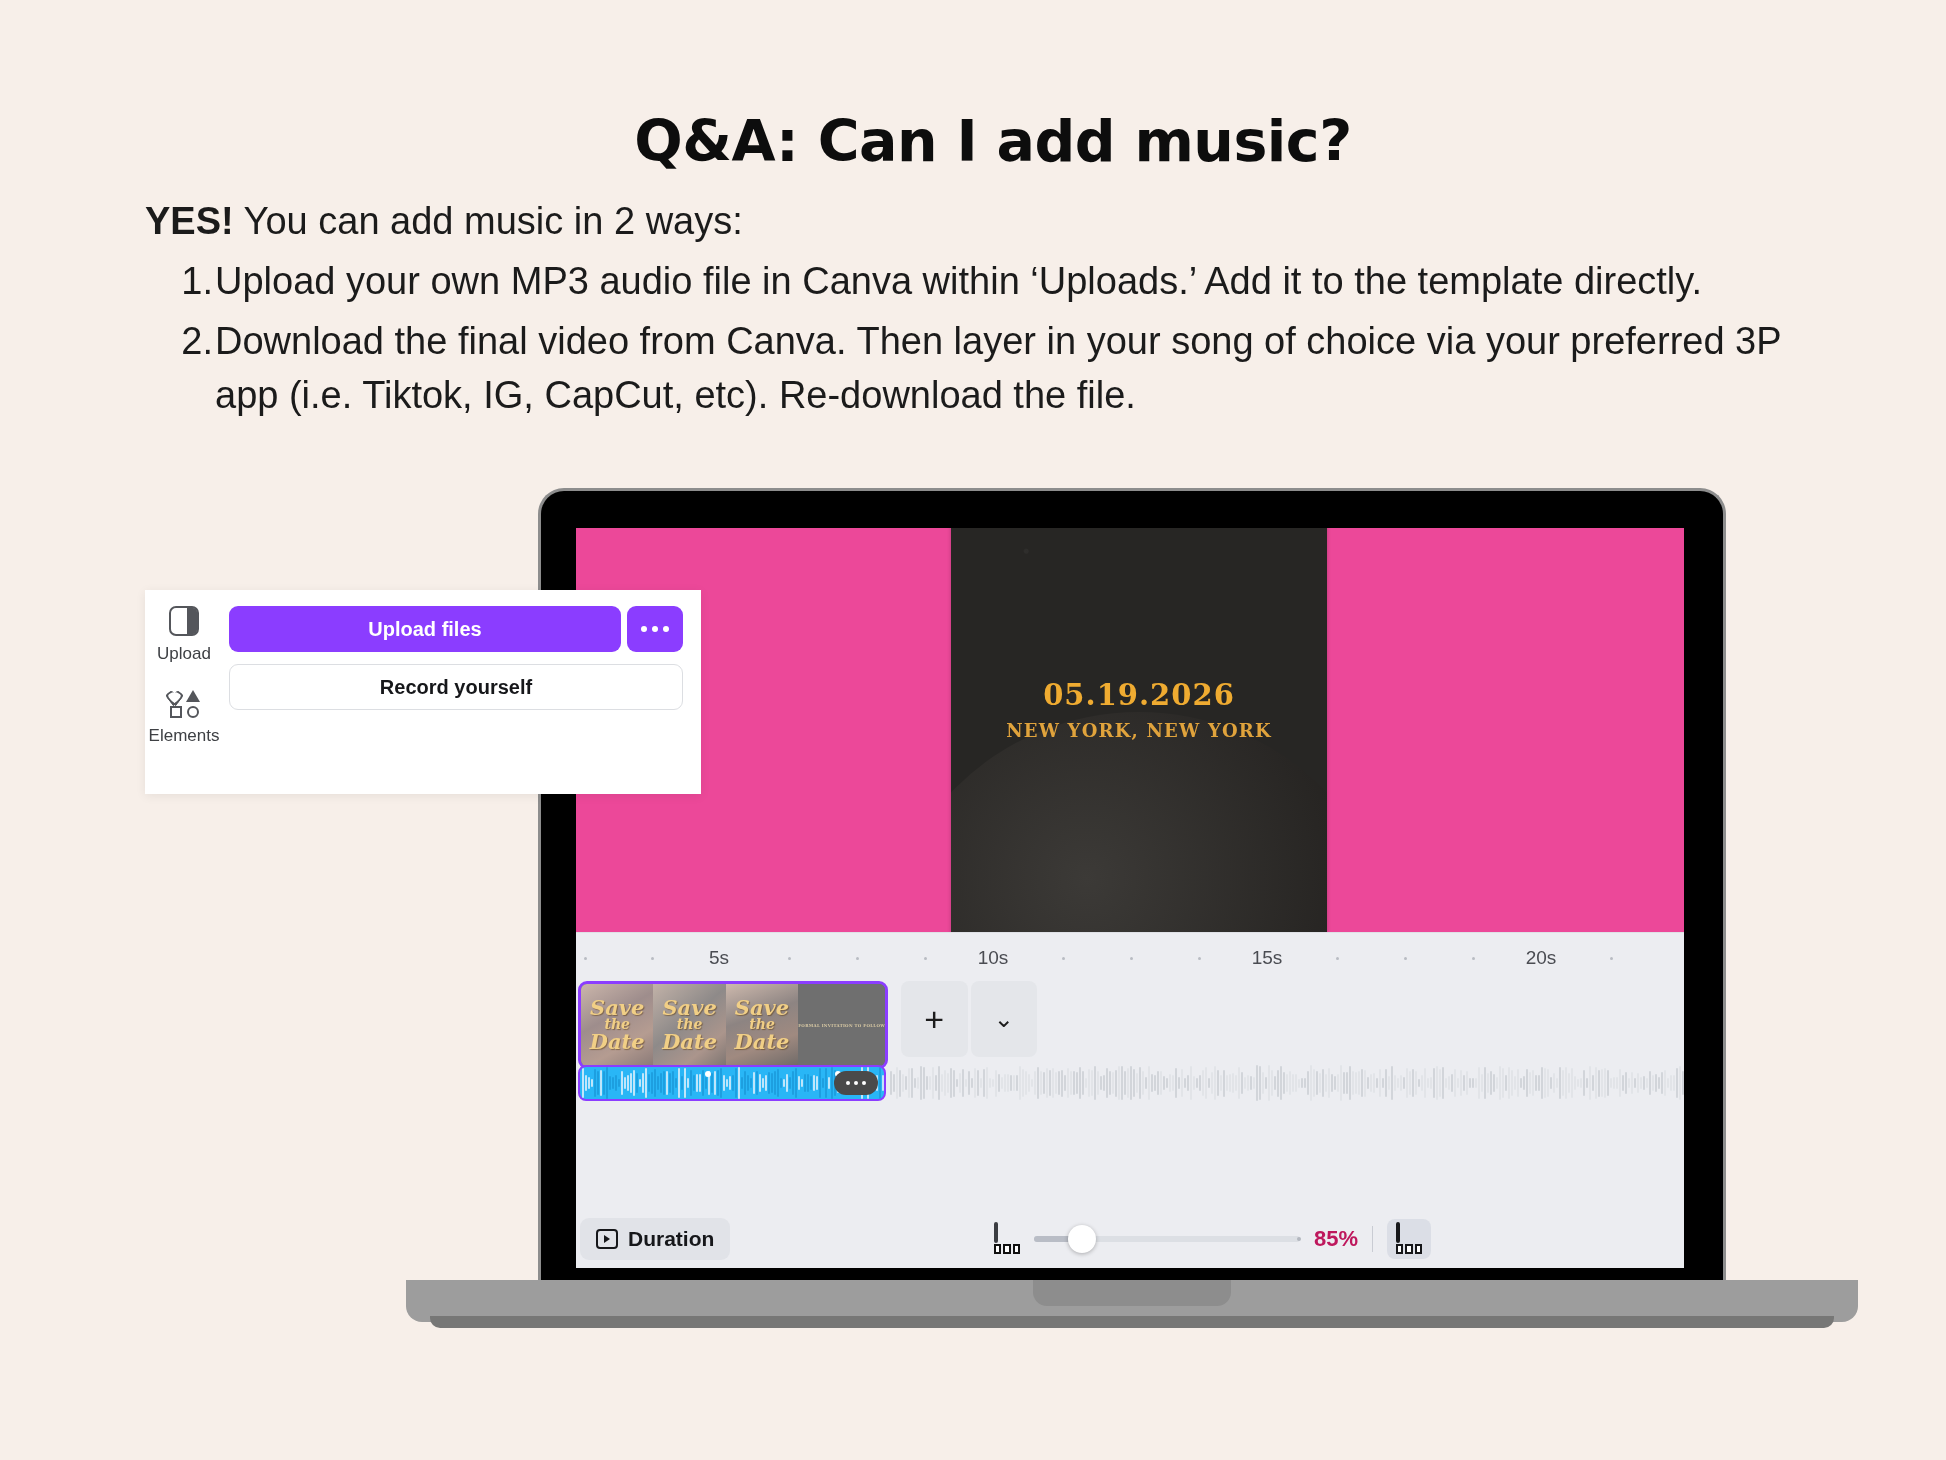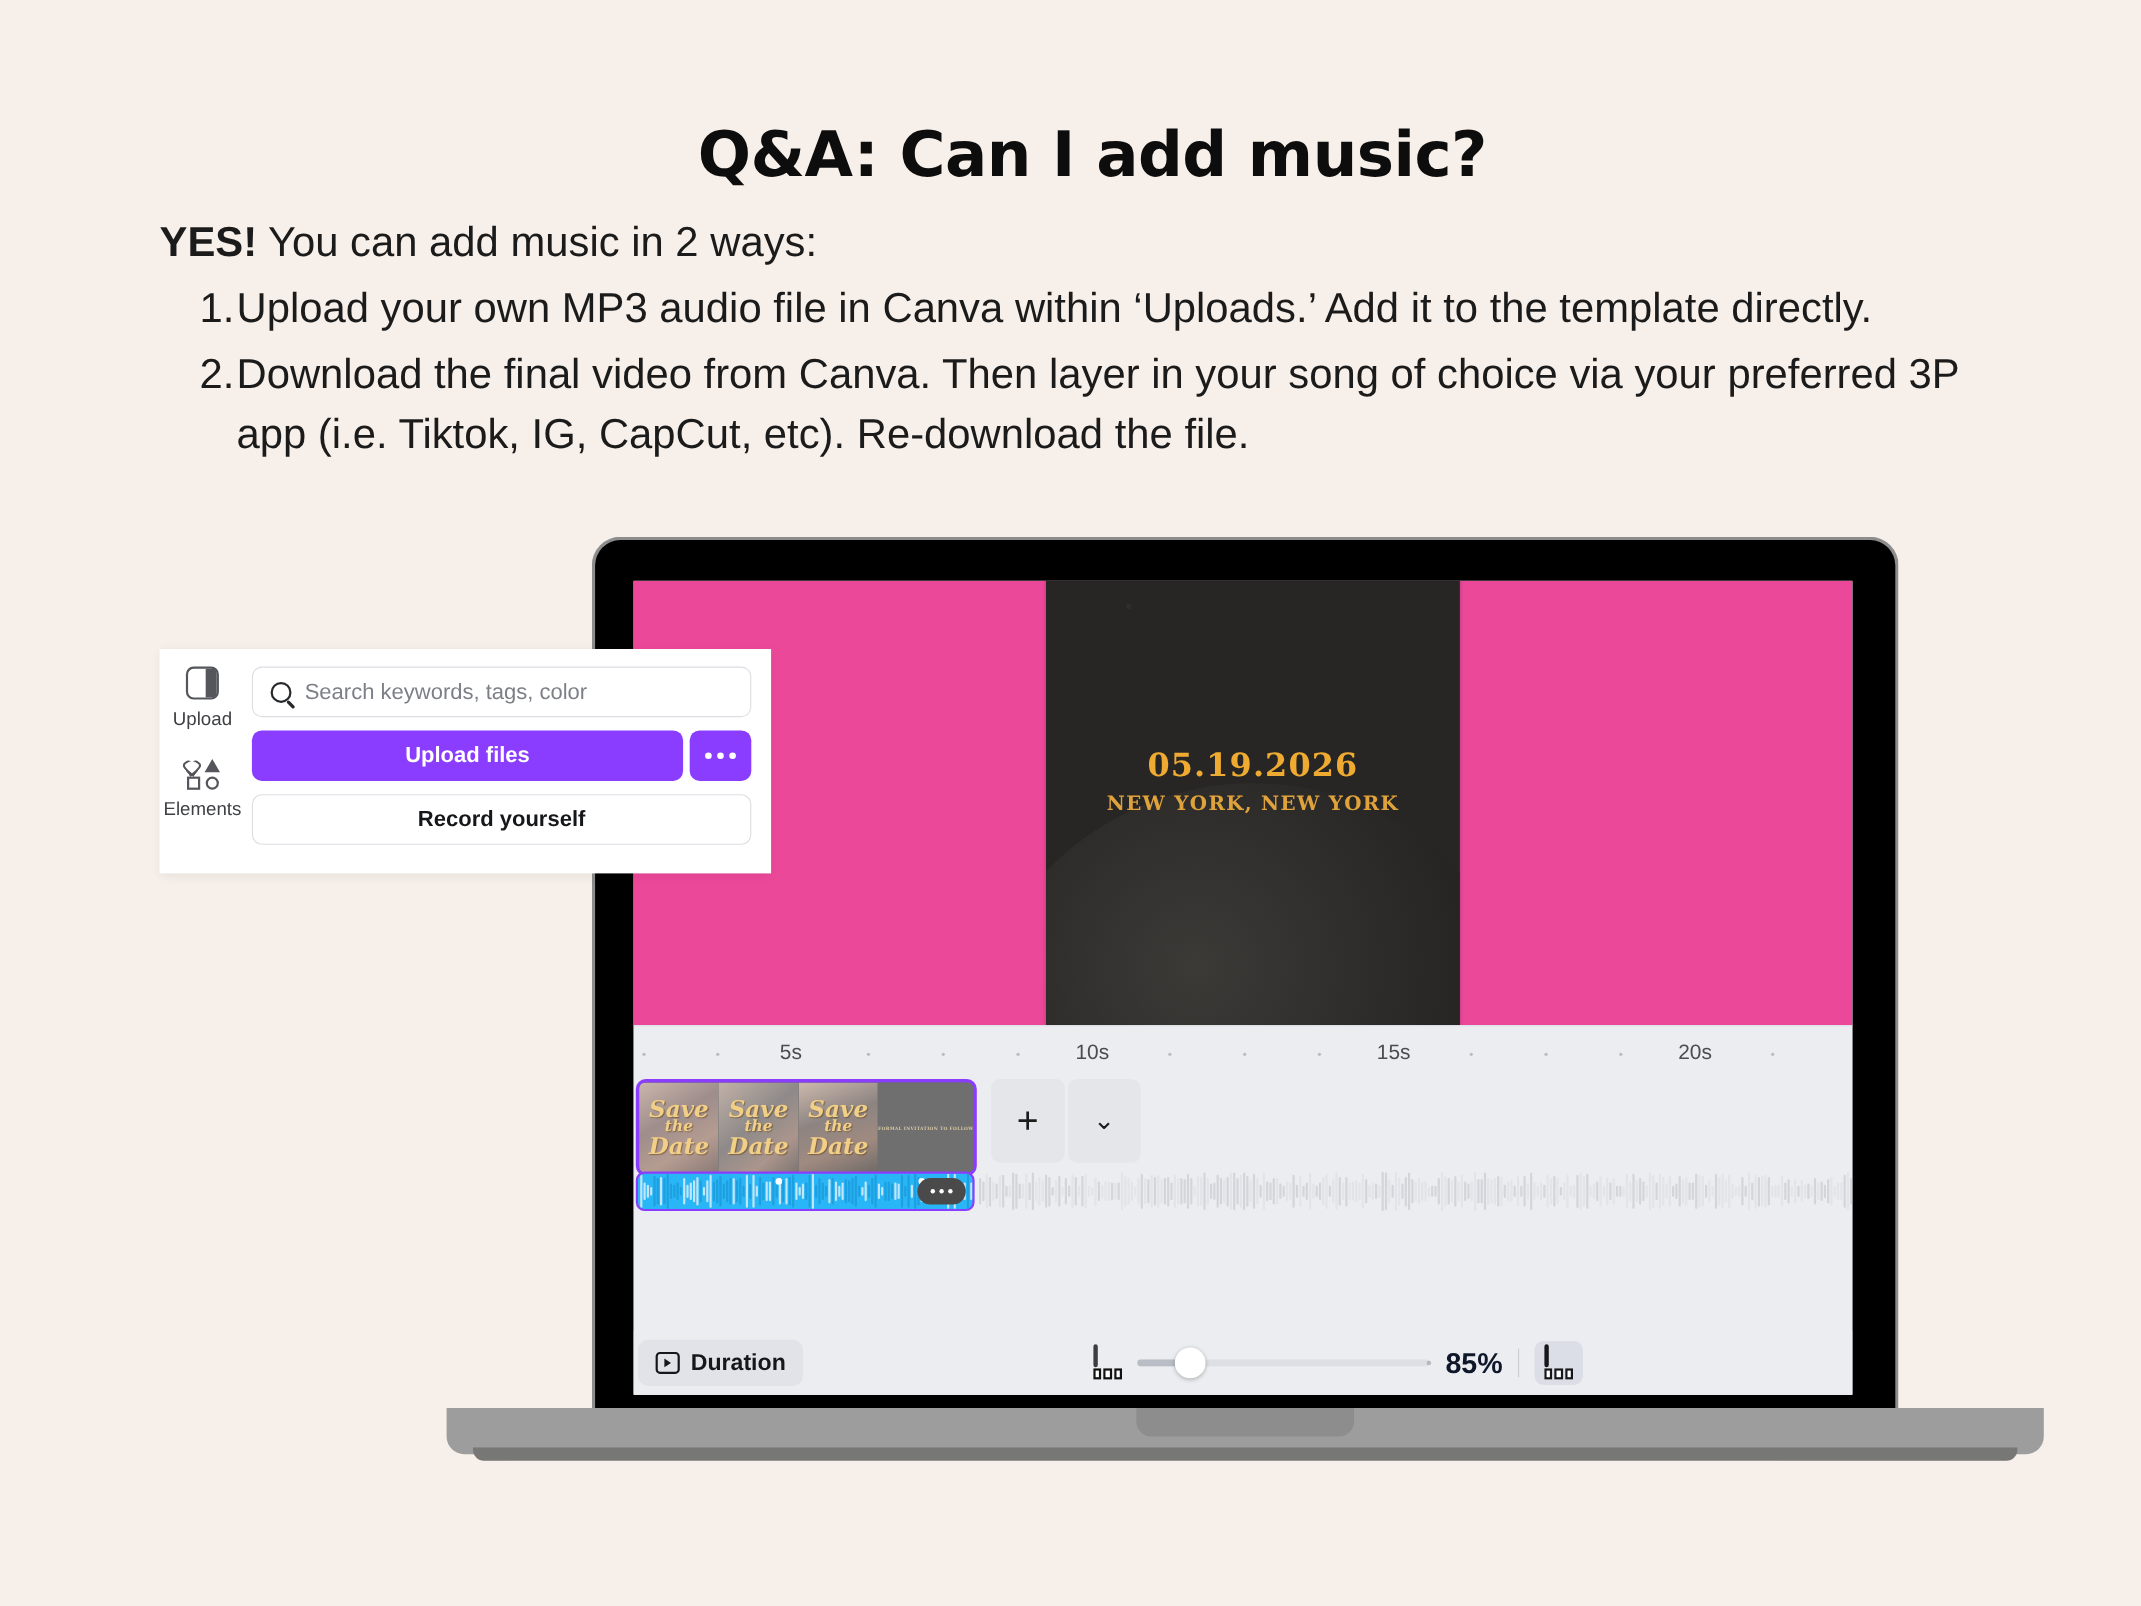--- a/index.html
+++ b/index.html
@@ -165,21 +165,21 @@
   .zoom-group { position:absolute; left:418px; top:0; height:58px; display:flex; align-items:center; gap:14px; }
   .grid-ico { width:26px; }
   .grid-ico .top { height:15px; border:2px solid #3b3d42; border-radius:2px; }
   .grid-ico .bot { margin-top:2px; display:flex; gap:2px; }
   .grid-ico .bot i { flex:1; height:10px; border:2px solid #111; background:#fff; display:block; }
   .slider { position:relative; width:266px; height:6px; }
   .slider .rail { position:absolute; left:0; right:0; top:0; height:6px; border-radius:3px; background:#dcdfe4; }
   .slider .fill { position:absolute; left:0; top:0; width:20%; height:6px; border-radius:3px; background:#b9bdc6; }
   .slider .knob { position:absolute; left:18%; top:50%; transform:translate(-50%,-50%); width:28px; height:28px; border-radius:50%; background:#fff; box-shadow:0 1px 4px rgba(0,0,0,.28); }
   .slider .end { position:absolute; right:-1px; top:1px; width:4px; height:4px; border-radius:50%; background:#b3b7bf; }
-  .zoom-pct { font-size:26px; font-weight:700; color:#0f172a; }
+  .zoom-pct { font-size:22px; font-weight:700; color:#be185d; }
   .divider { width:1px; height:26px; background:#c9ccd3; }
   .view-btn { width:44px; height:40px; border-radius:8px; background:#dbdee6; display:flex; align-items:center; justify-content:center; }
   .view-ico { width:26px; }
   .view-ico .top { height:15px; border:2px solid #16171a; border-radius:2px; }
   .view-ico .bot { margin-top:2px; display:flex; gap:2px; }
   .view-ico .bot i { flex:1; height:10px; border:2px solid #16171a; background:#fff; display:block; }
 
   
   .uploads-panel {
     position:absolute; left:145px; top:590px; width:556px; height:204px;
@@ -774,24 +774,20 @@
           <span class="row">
               <span class="e-sq"></span>
               <span class="e-ci"></span>
             </span>
         </span>
         <span class="rail-label">Elements</span>
       </div>
     </div>
 
     <div class="panel-main">
-      <div class="search-box">
-        <span class="mag"></span>
-        <span class="search-ph">Search keywords, tags, color</span>
-      </div>
       <div class="upload-row">
         <div class="upload-btn">Upload files</div>
         <div class="more-btn">
           <i></i>
           <i></i>
           <i></i>
         </div>
       </div>
       <div class="record-btn">Record yourself</div>
     </div>

